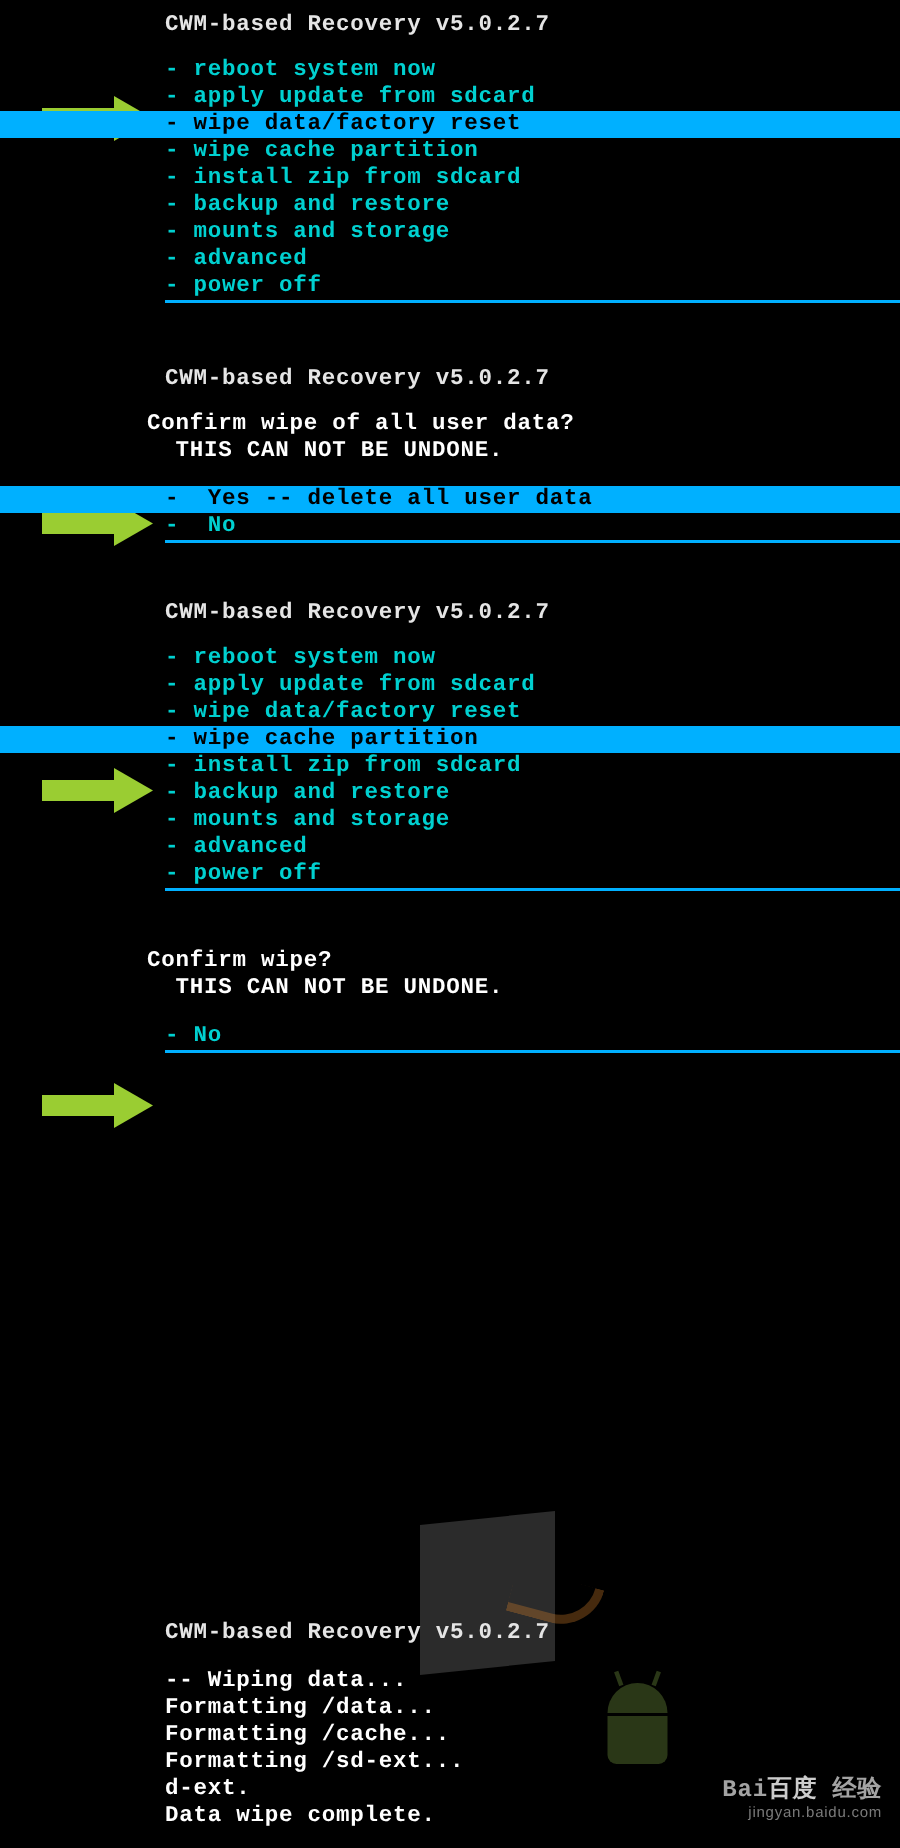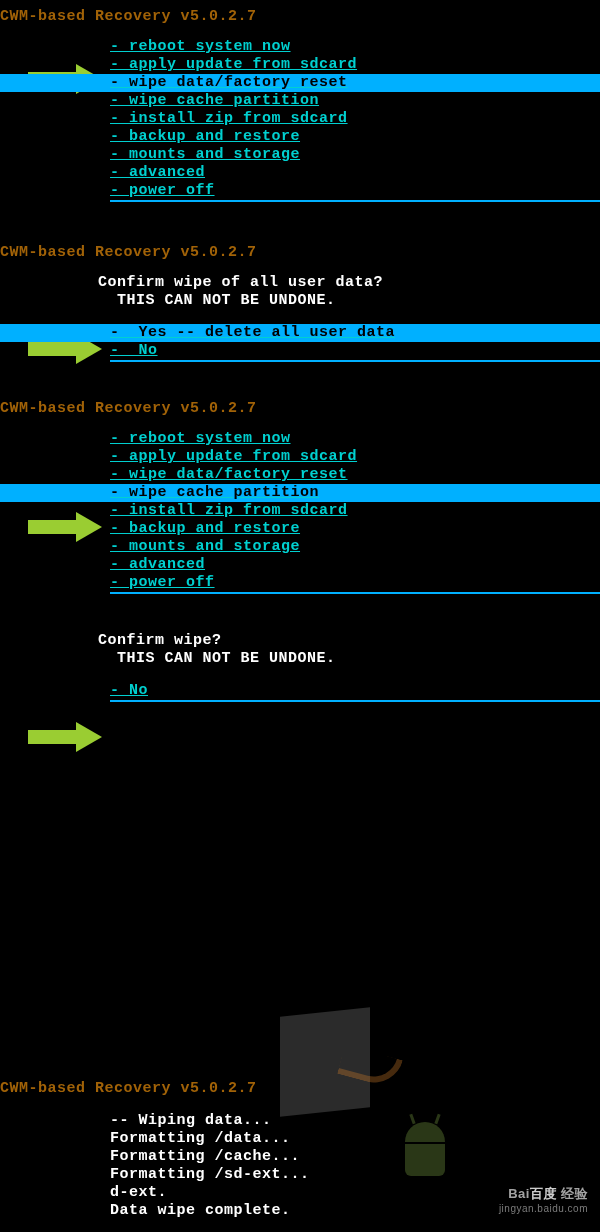--- a/index.html
+++ b/index.html
@@ -9,22 +9,22 @@
     height: 1232px;
     font-family: "Courier New", monospace;
     font-size: 15px;
     font-weight: bold;
     color: #00d0d0;
     position: relative;
     overflow: hidden;
     letter-spacing: 0.5px;
   }
   .screen { position: relative; }
-  .title { color: #a16207; line-height: 18px; }
-  .menu { padding-left: 110px; text-decoration: underline; }
+  .title { color: #e5e5e5; padding-left: 110px; line-height: 18px; }
+  .menu { padding-left: 110px; }
   .menu .item { color: #00d0d0; line-height: 18px; white-space: pre; }
   .menu .item.sel {
     background: #00b0ff;
     color: #000;
     margin-left: -110px;
     padding-left: 110px;
     width: 600px;
   }
   .hr {
     height: 2px;
@@ -113,21 +113,21 @@
   .baidu-logo {
     position: absolute;
     right: 12px;
     bottom: 18px;
     color: #ccc;
     font-family: Arial, sans-serif;
     font-weight: bold;
     text-align: right;
     opacity: 0.8;
   }
-  .baidu-logo .main { font-size: 13px; }
+  .baidu-logo .main { font-size: 16px; font-family: Liberation Mono, monospace; }
   .baidu-logo .main .cn { color: #fff; }
   .baidu-logo .sub { font-size: 10px; color: #999; font-weight: normal; }
 </style>
 </head>
 <body>
 
 <div class="arrow" style="top:64px">
     <div class="shaft"></div>
     <div class="head"></div>
   </div>

